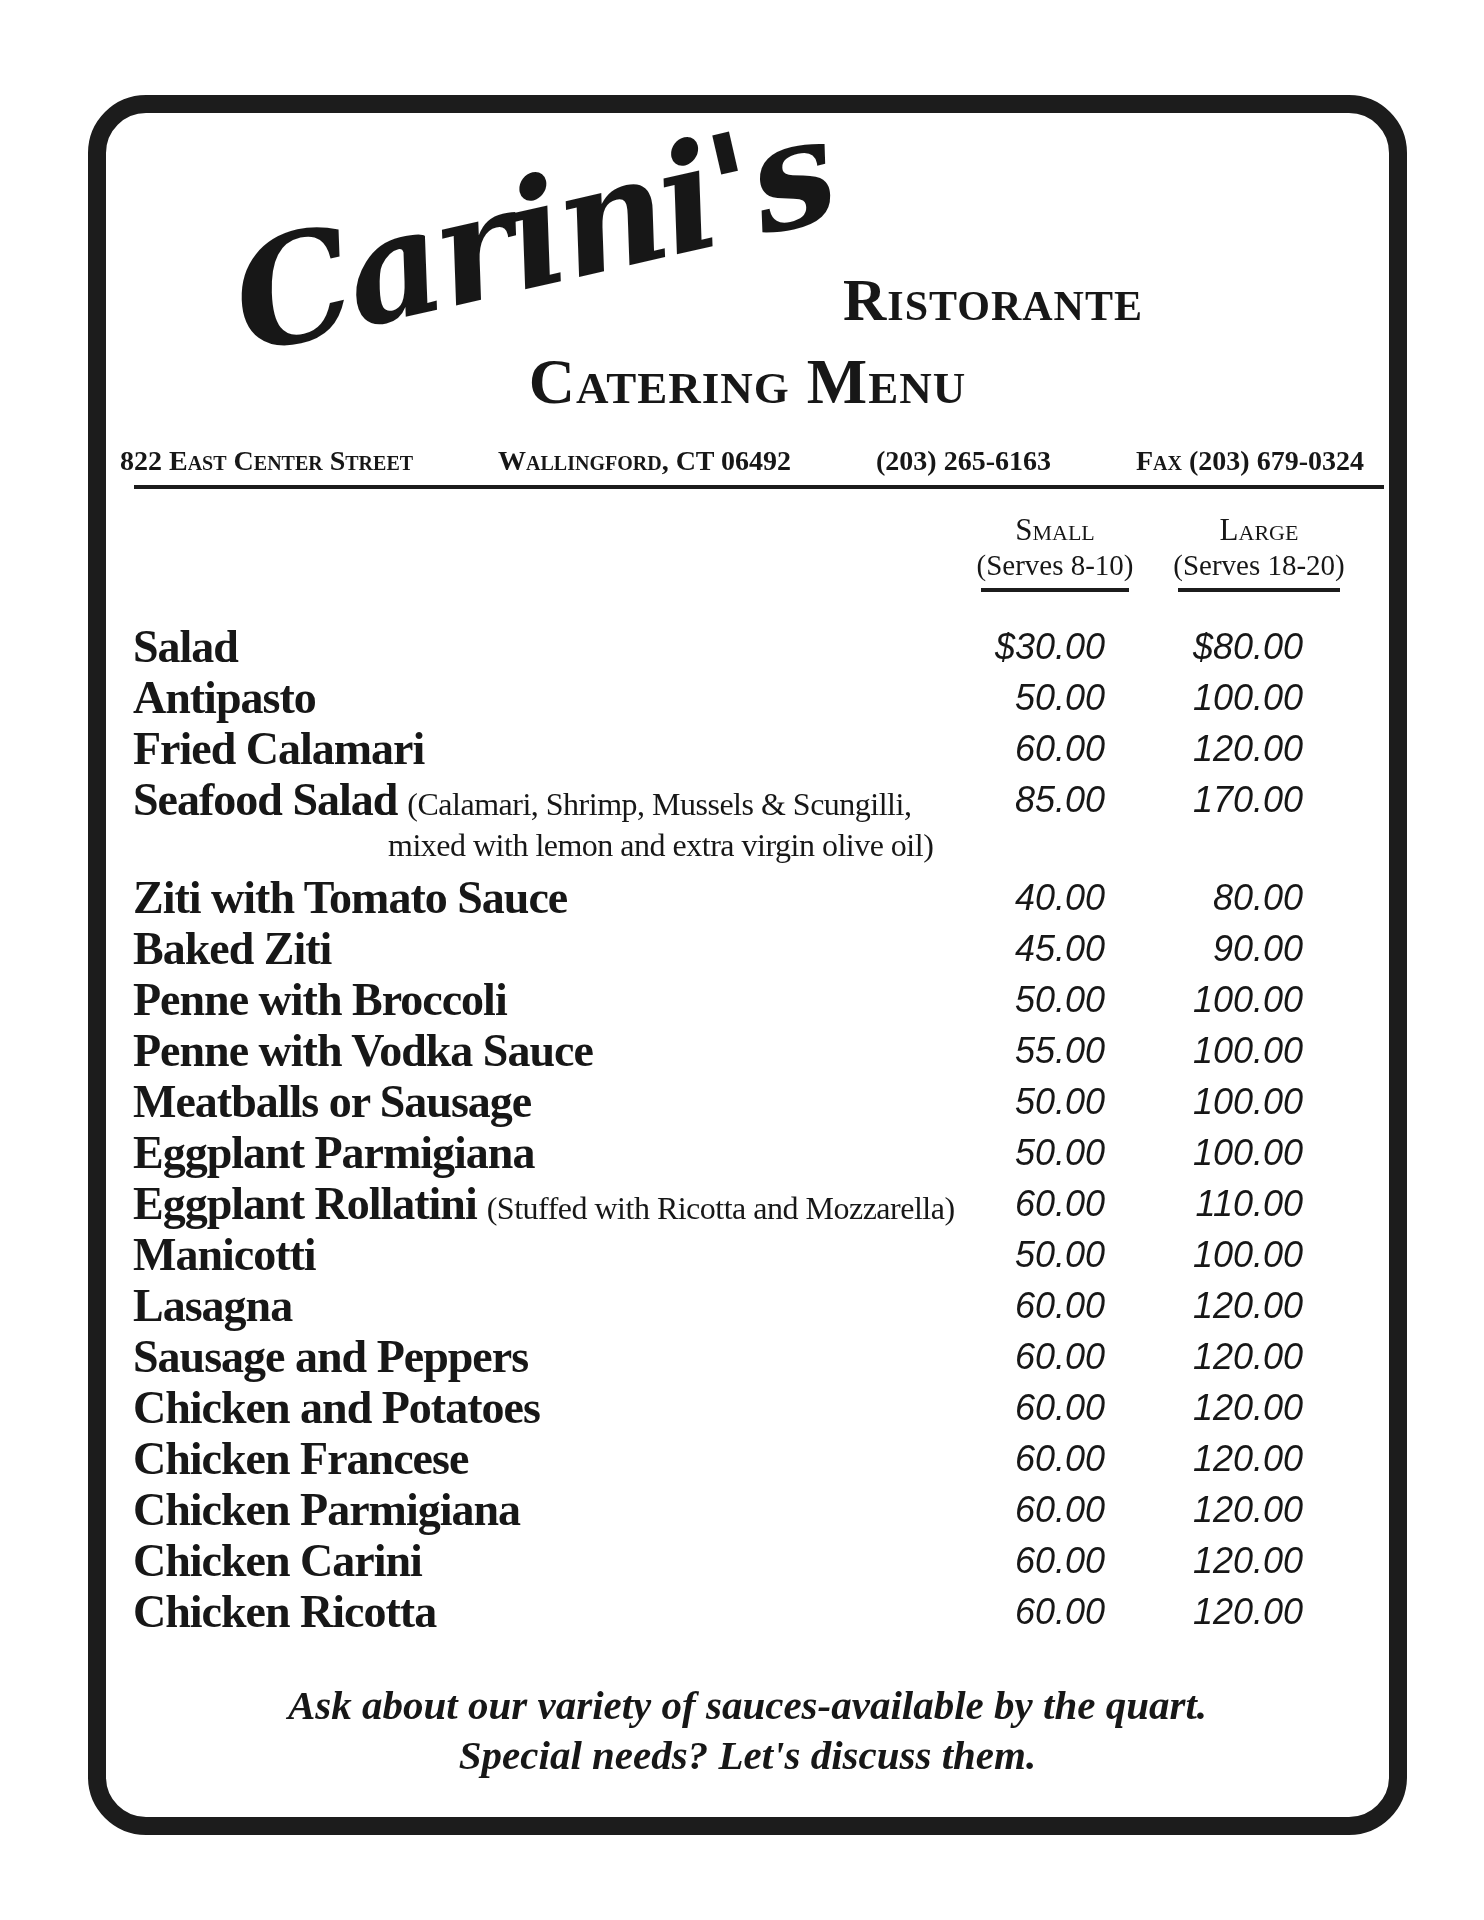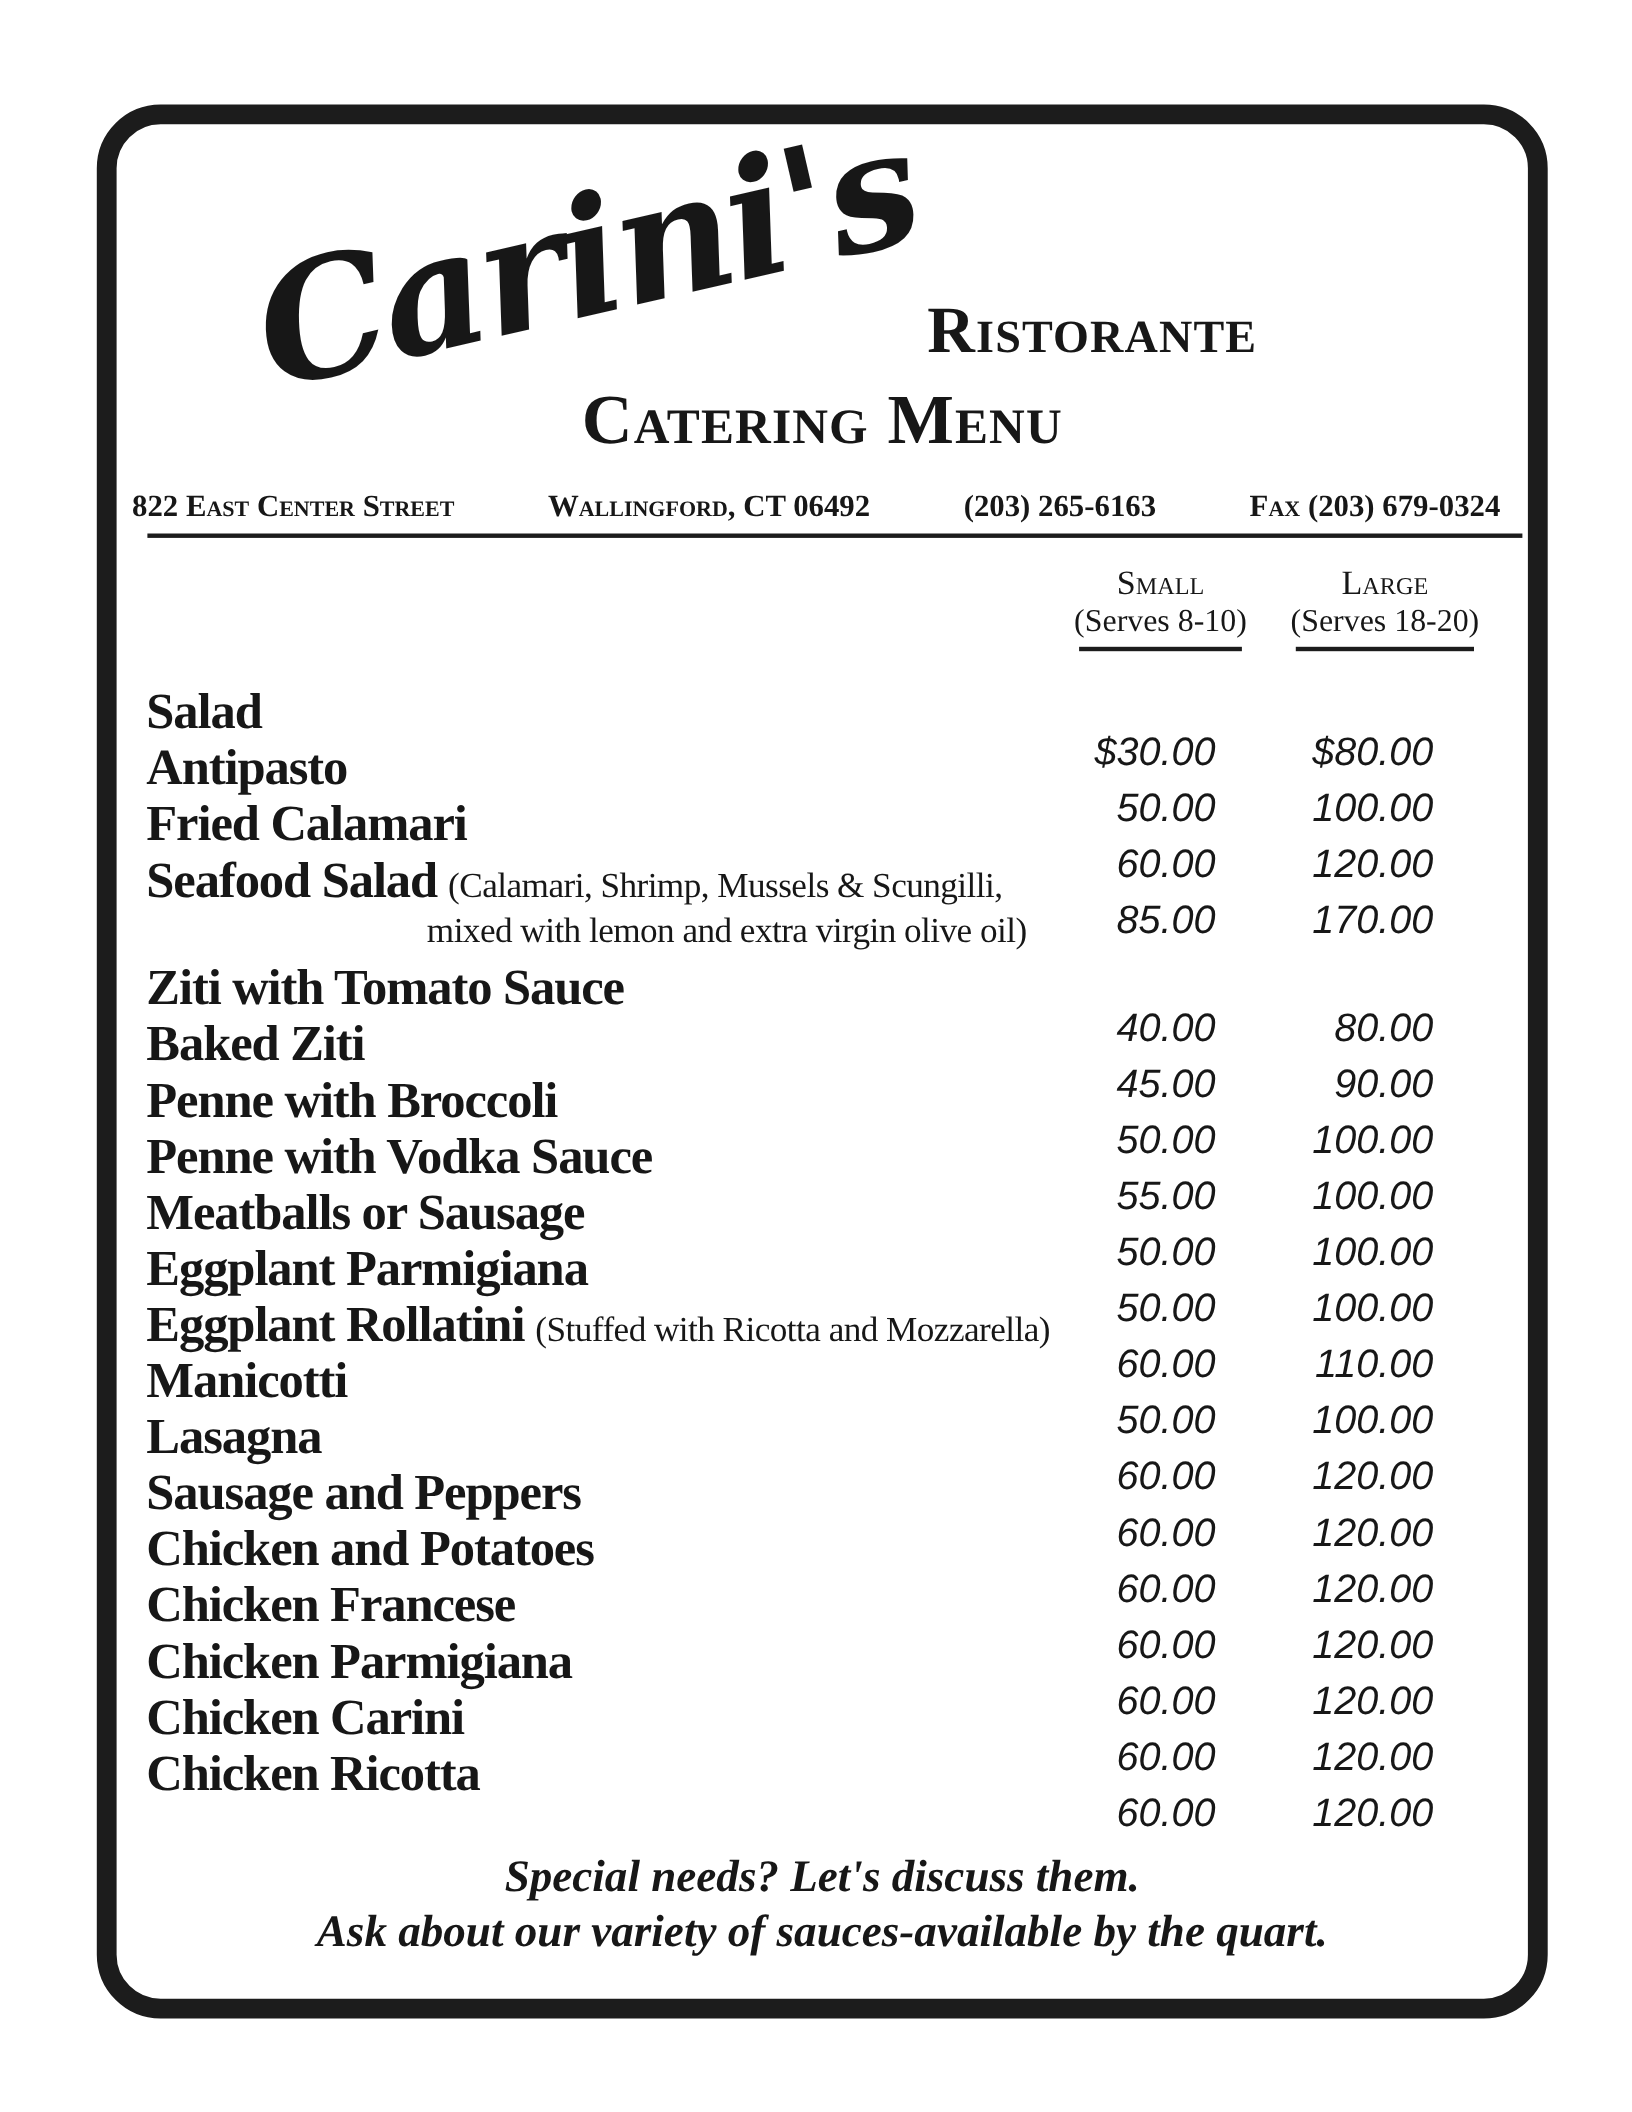--- a/index.html
+++ b/index.html
@@ -50,21 +50,21 @@
   .items{position:absolute;left:0;top:621px;width:1484px;}
   .row{position:relative;height:51px;line-height:51px;white-space:nowrap;}
   .item-name{
     margin-left:133px;font-weight:bold;font-size:46px;letter-spacing:-1px;
   }
   .item-note{font-size:32px;letter-spacing:-0.5px;margin-left:10px;}
   .row.cont{height:47px;line-height:40px;padding-left:48px;}
   .row.cont .item-note{margin-left:340px;}
   .price{
     position:absolute;top:0;font-family:"Liberation Sans", sans-serif;
-    font-style:italic;font-size:36px;letter-spacing:0;margin-top:36px;
+    font-style:italic;font-size:36px;letter-spacing:0;
   }
   .price.small{right:379px;}
   .price.large{right:181px;}
   
   .footer{
     position:absolute;left:88px;top:1680px;width:1319px;text-align:center;
     font-weight:bold;font-style:italic;font-size:41px;line-height:50px;
   }
 </style>
 </head>
@@ -112,15 +112,15 @@
     <div class="row"><span class="item-name">Lasagna</span><span class="price small">60.00</span><span class="price large">120.00</span></div>
     <div class="row"><span class="item-name">Sausage and Peppers</span><span class="price small">60.00</span><span class="price large">120.00</span></div>
     <div class="row"><span class="item-name">Chicken and Potatoes</span><span class="price small">60.00</span><span class="price large">120.00</span></div>
     <div class="row"><span class="item-name">Chicken Francese</span><span class="price small">60.00</span><span class="price large">120.00</span></div>
     <div class="row"><span class="item-name">Chicken Parmigiana</span><span class="price small">60.00</span><span class="price large">120.00</span></div>
     <div class="row"><span class="item-name">Chicken Carini</span><span class="price small">60.00</span><span class="price large">120.00</span></div>
     <div class="row"><span class="item-name">Chicken Ricotta</span><span class="price small">60.00</span><span class="price large">120.00</span></div>
   </div>
 
 <div class="footer">
+  <div>Ask about our variety of sauces-available by the quart.</div>
   <div>Special needs?  Let's discuss them.</div>
-  <div>Ask about our variety of sauces-available by the quart.</div>
 </div>
 
 </body></html>

